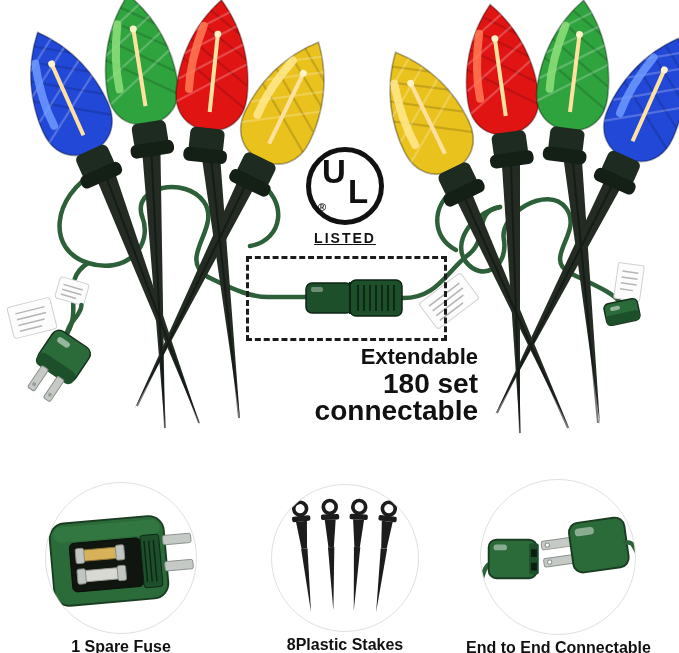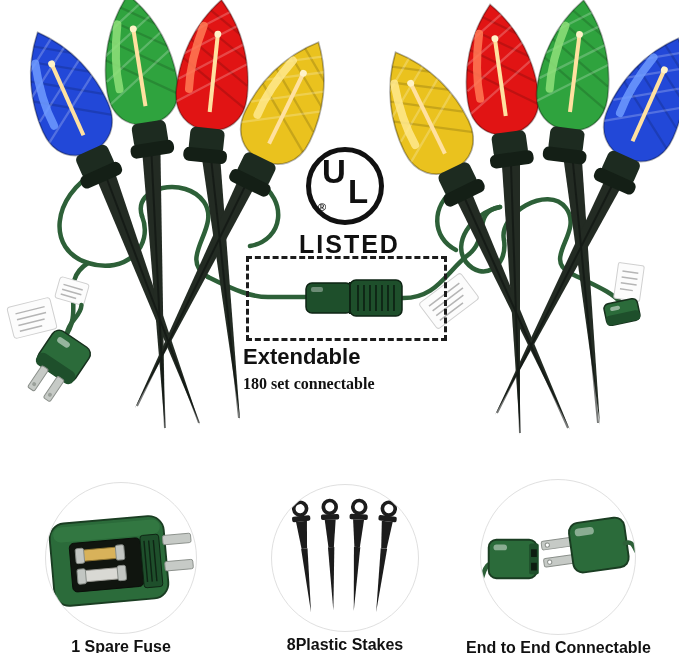--- a/index.html
+++ b/index.html
@@ -16,25 +16,25 @@
 
   .dashed-box{position:absolute;left:246px;top:256px;width:201px;height:85px;
     border:3px dashed #1c1c1c;}
 
   .ul{position:absolute;left:299px;top:147px;width:92px;text-align:center;color:#111;}
   .ul-circle{position:relative;width:78px;height:78px;border:5px solid #111;
     border-radius:50%;margin:0 auto;}
   .ul-u{position:absolute;left:11px;top:1px;font-size:33px;font-weight:700;}
   .ul-l{position:absolute;left:37px;top:21px;font-size:33px;font-weight:700;}
   .ul-reg{position:absolute;left:7px;bottom:7px;font-size:11px;font-weight:700;}
-  .ul-listed{margin-top:5px;font-size:25px;font-weight:700;letter-spacing:2px;}
-
-  .callout{position:absolute;left:243px;top:343px;width:220px;text-align:left;color:#111;}
+  .ul-listed{margin-top:5px;font-size:14px;font-weight:700;letter-spacing:2px;text-decoration:underline;}
+
+  .callout{position:absolute;left:258px;top:343px;width:220px;text-align:right;color:#111;}
   .callout .l1{font-size:22px;font-weight:700;line-height:27px;}
-  .callout .l2{font-size:16px;font-weight:700;line-height:27px;font-family:Liberation Serif, serif;}
+  .callout .l2{font-size:28px;font-weight:700;line-height:27px;}
 
   .feature{position:absolute;display:flex;flex-direction:column;align-items:center;}
   .feature .circle{border-radius:50%;overflow:hidden;border:1px solid #e0e0e0;background:#fff;}
   .feature .circle svg{display:block;}
   .feature-label{margin-top:4px;font-size:16px;font-weight:700;color:#111;white-space:nowrap;}
   #feat-fuse{left:45px;top:482px;}
   #feat-fuse .circle{width:152px;height:152px;}
   #feat-stakes{left:271px;top:484px;}
   #feat-stakes .circle{width:148px;height:148px;}
   #feat-end{left:466px;top:479px;}

